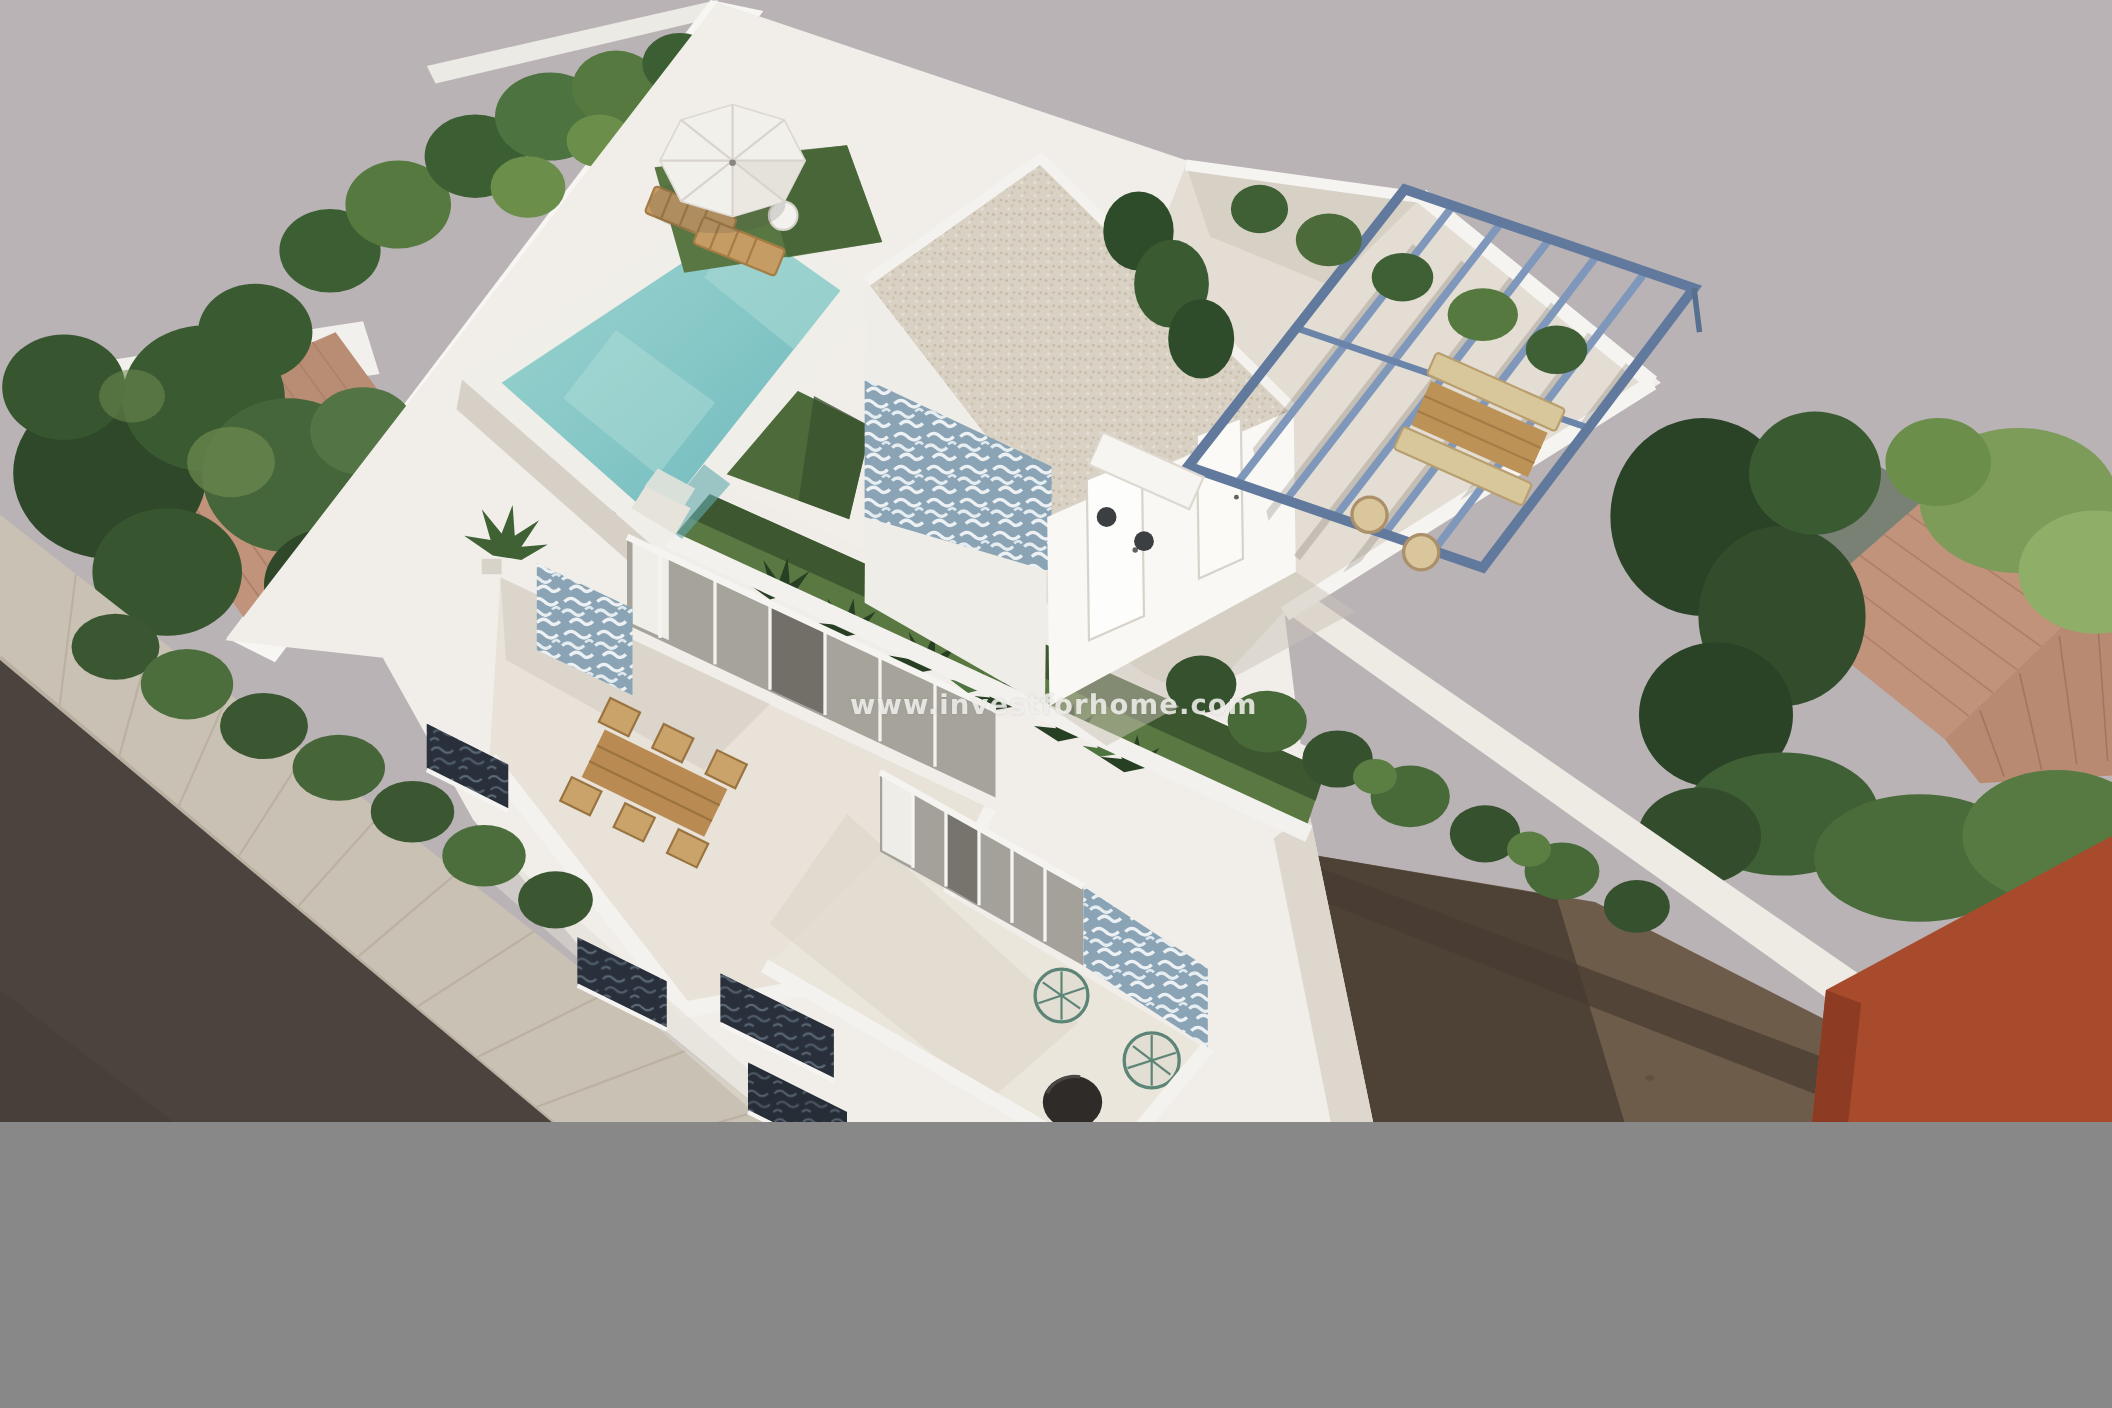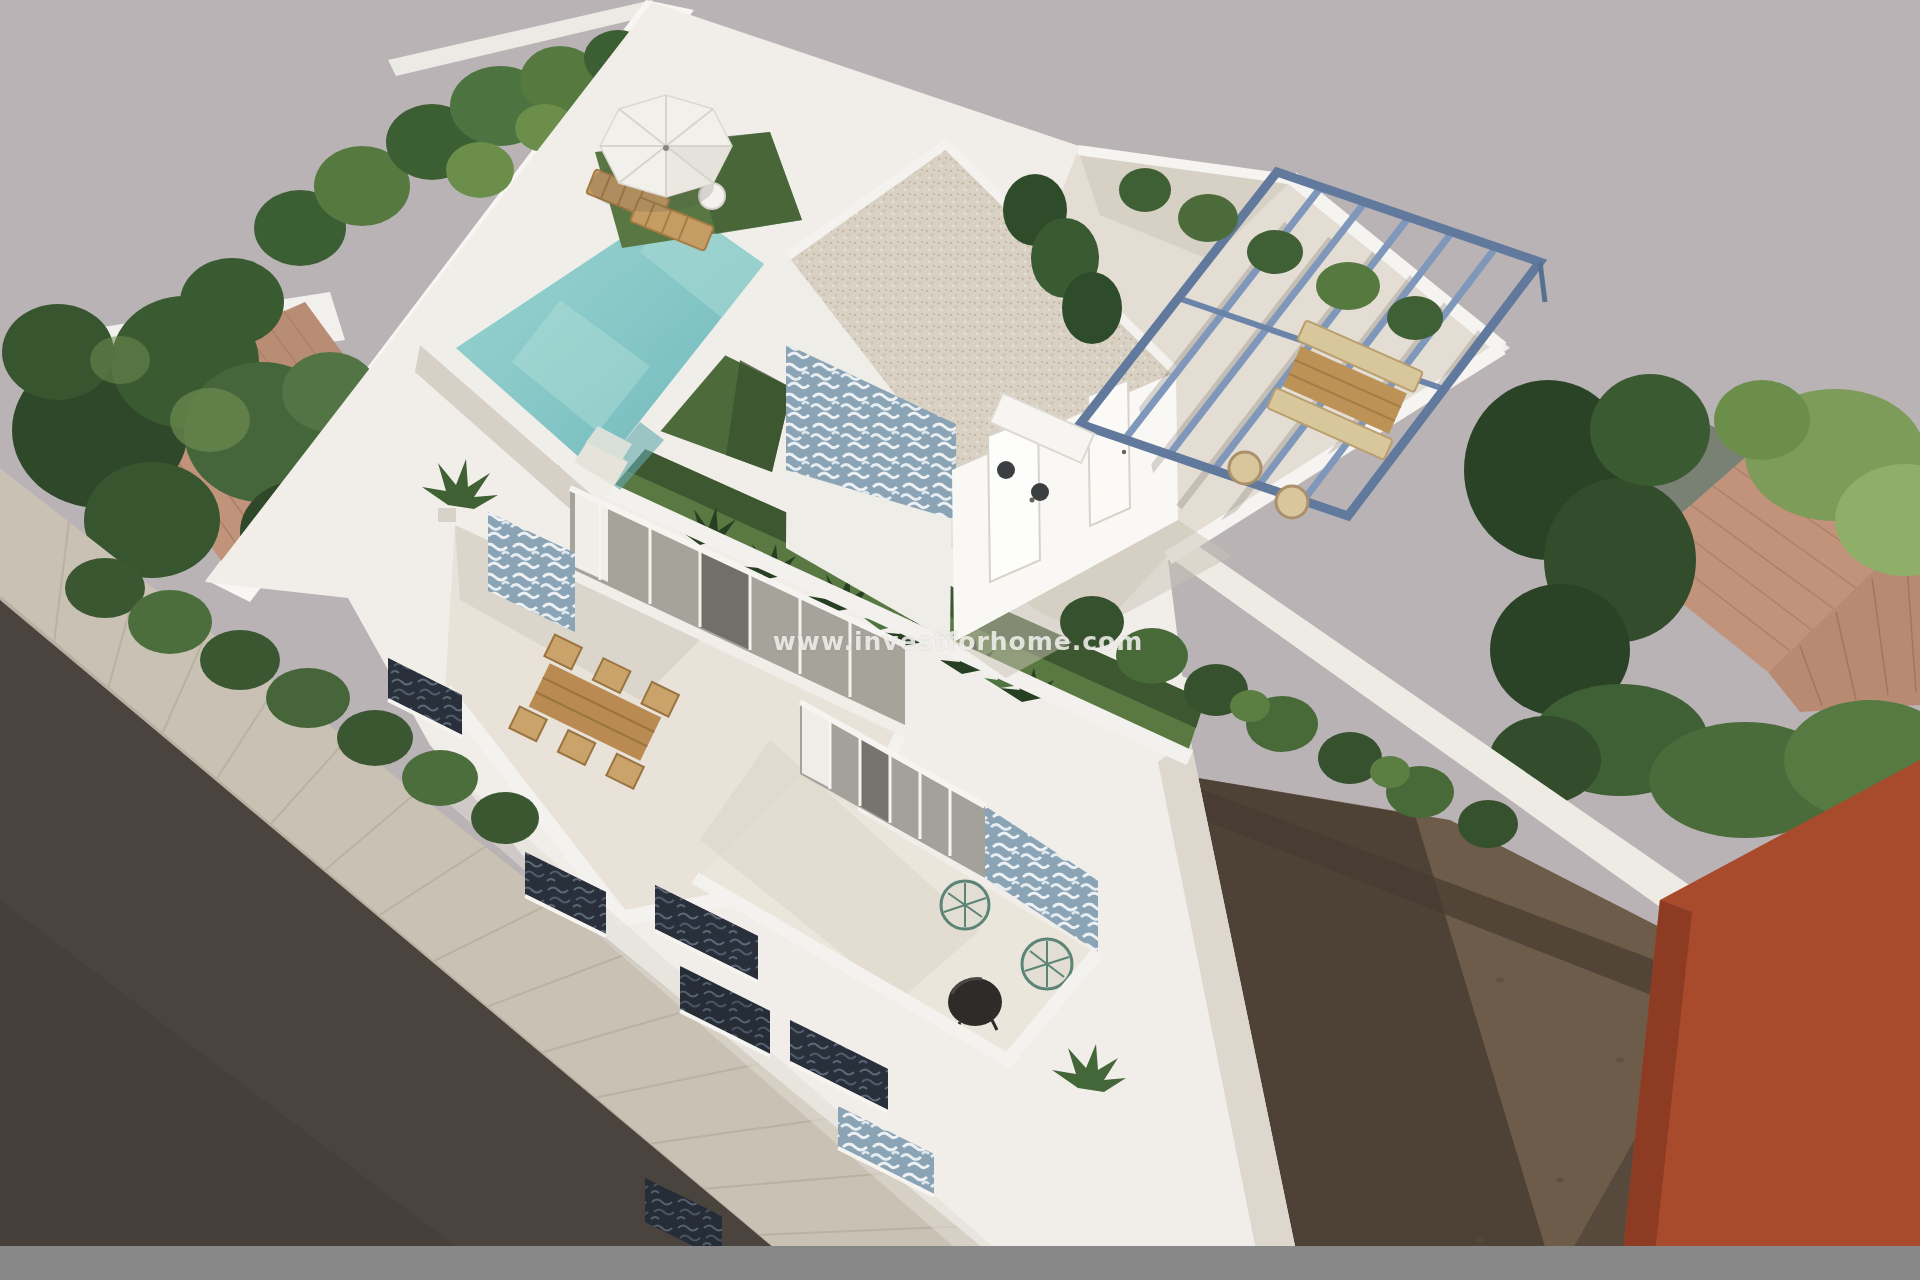--- a/index.html
+++ b/index.html
@@ -1,16 +1,16 @@
 <!DOCTYPE html>
 <html><head>
 <meta charset="utf-8">
 <style>
   html,body{margin:0;padding:0;background:#888;}
-  .stage{position:relative;width:1920px;height:1246px;overflow:hidden;
+  .stage{position:relative;width:1920px;height:1020px;overflow:hidden;
          font-family:"DejaVu Sans",sans-serif;background:#a16207;}
   .stage svg{position:absolute;inset:0;display:block;}
   .watermark{position:absolute;left:958px;top:641px;transform:translate(-50%,-50%);
              font-weight:700;font-size:25px;letter-spacing:1px;white-space:nowrap;
              color:rgba(243,242,238,.85);text-shadow:0 0 2px rgba(110,110,105,.25);
              pointer-events:none;}
 </style>
 </head>
 <body>
 

